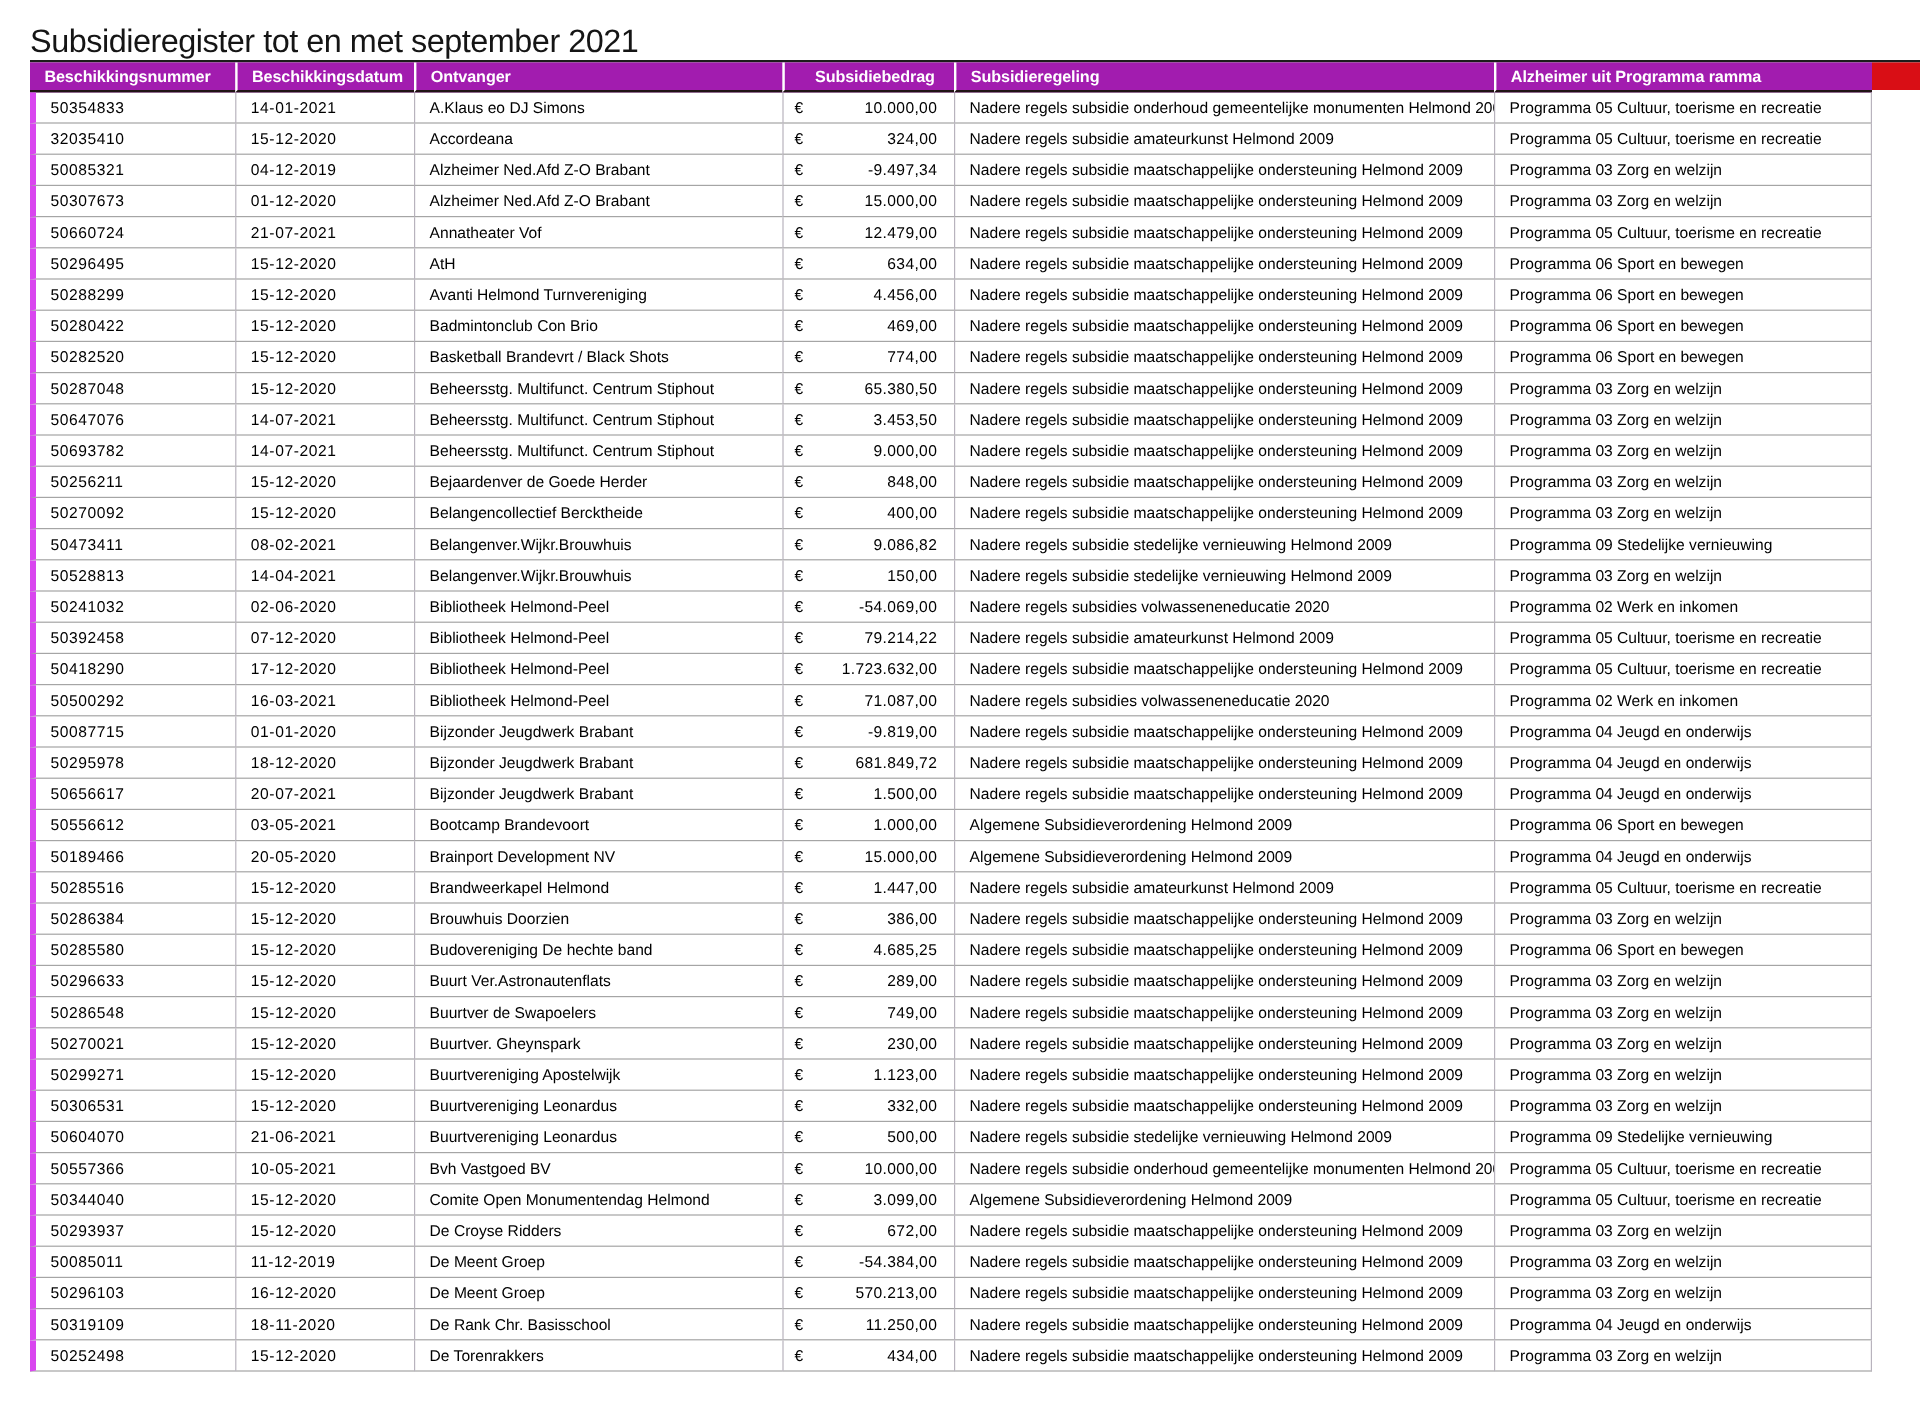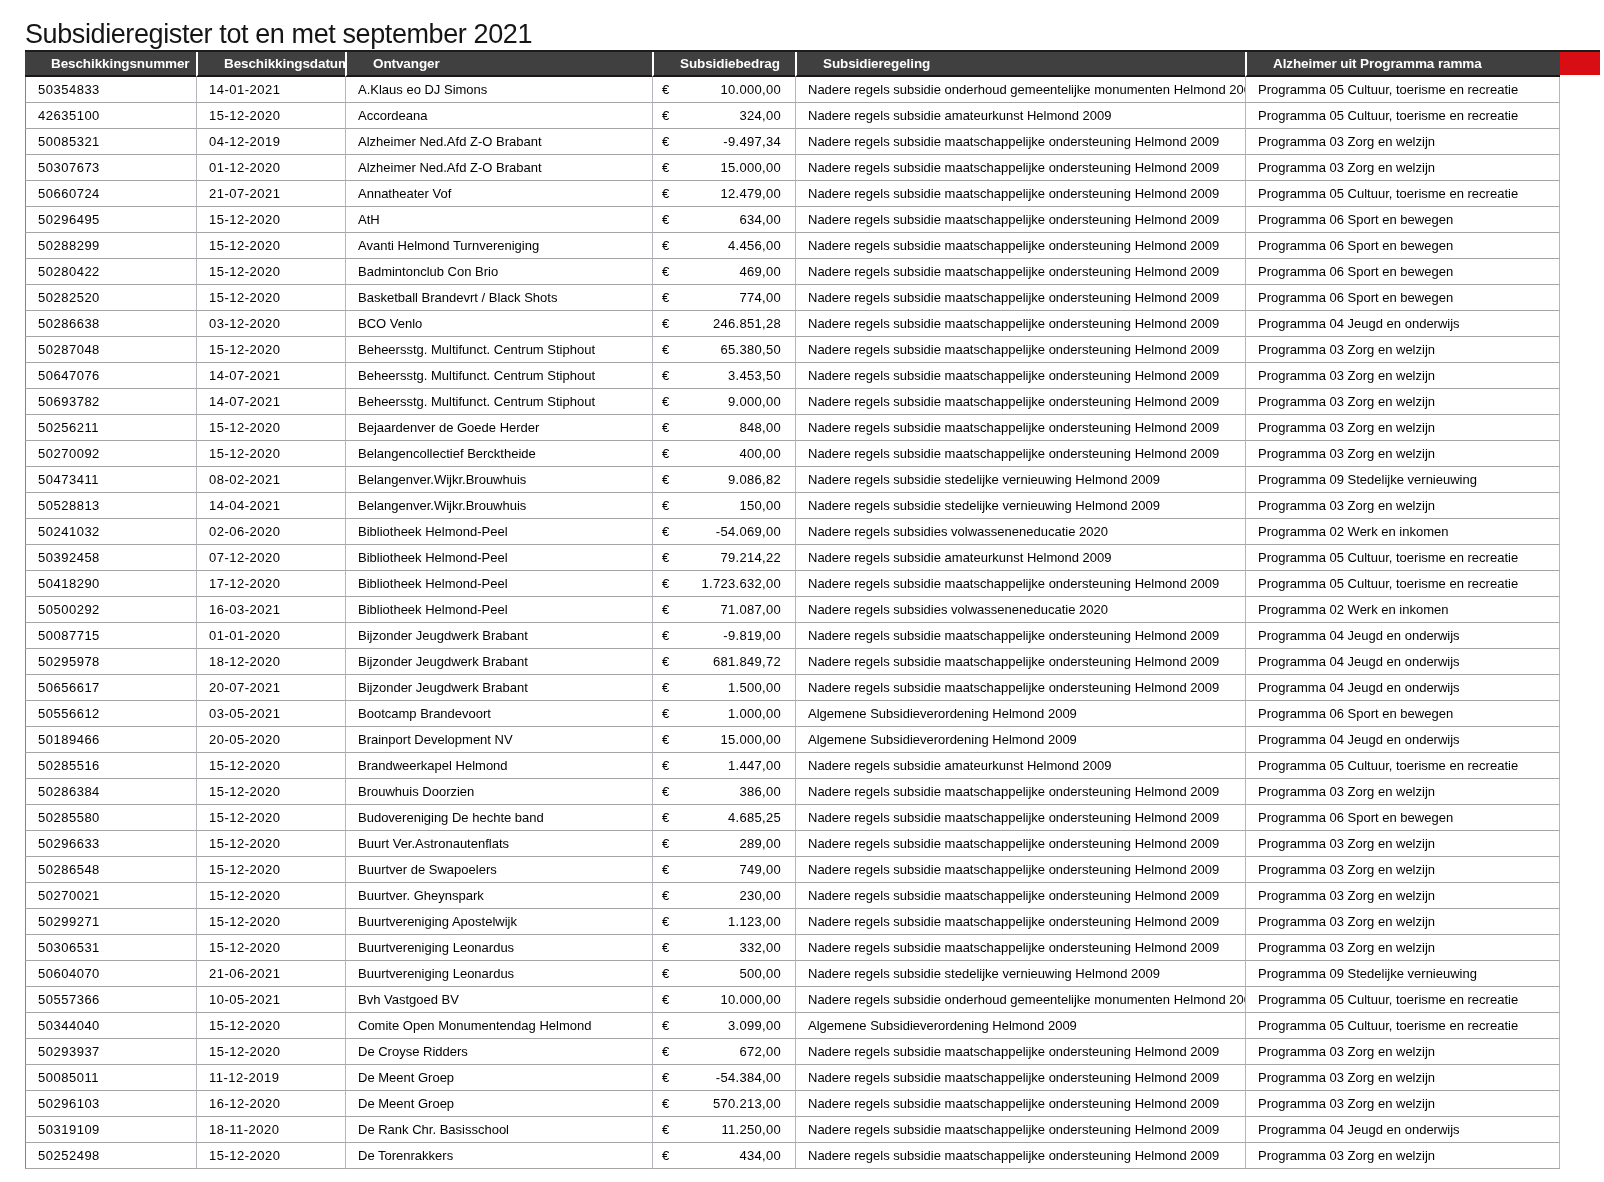--- a/index.html
+++ b/index.html
@@ -45,46 +45,46 @@
   table#register {
     position: absolute;
     left: 25px;
     top: 52px;
     width: 1535px;
     border-collapse: separate;
     border-spacing: 0;
     table-layout: fixed;
   }
   thead th {
-    background: #404040;
+    background: #a21caf;
     color: #ffffff;
     font-size: 13.5px;
     font-weight: 700;
     text-align: left;
     height: 23px;
-    padding: 0 6px 0 26px;
+    padding: 0 6px 0 12px;
     letter-spacing: -0.1px;
     border-bottom: 2px solid #201414;
     overflow: hidden;
     white-space: nowrap;
   }
   thead th + th { border-left: 2px solid #ffffff; }
   thead th.right { text-align: right; padding-right: 16px; margin-top: 40px; }
   tbody td {
     height: 25px;
     font-size: 13px;
     color: #000000;
     padding: 0 6px 0 12px;
     border-bottom: 1px solid #a5a5a5;
     border-left: 1px solid #b8b3bd;
     overflow: hidden;
     white-space: nowrap;
     vertical-align: middle;
   }
-  tbody td:first-child { border-left: 1px solid #d946ef; }
+  tbody td:first-child { border-left: 5px solid #d946ef; }
   tbody td:last-child  { border-right: 1px solid #b8b3bd; }
   tbody td.num { letter-spacing: 0.5px; }
   td.money-cell { padding: 0; }
   .money {
     display: flex;
     justify-content: space-between;
     align-items: center;
     padding: 0 14px 0 9px;
   }
   .money .amount { letter-spacing: 0.3px; }
@@ -128,21 +128,21 @@
             <div class="money">
               <span>€</span>
               <span class="amount">10.000,00</span>
             </div>
           </td>
           <td>Nadere regels subsidie onderhoud gemeentelijke monumenten Helmond 2009</td>
           <td>Programma 05 Cultuur, toerisme en recreatie</td>
         </tr>
 
         <tr>
-          <td class="num">42635100</td>
+          <td class="num">32035410</td>
           <td class="num">15-12-2020</td>
           <td>Accordeana</td>
           <td class="money-cell">
             <div class="money">
               <span>€</span>
               <span class="amount">324,00</span>
             </div>
           </td>
           <td>Nadere regels subsidie amateurkunst Helmond 2009</td>
           <td>Programma 05 Cultuur, toerisme en recreatie</td>
@@ -239,33 +239,20 @@
           <td class="money-cell">
             <div class="money">
               <span>€</span>
               <span class="amount">774,00</span>
             </div>
           </td>
           <td>Nadere regels subsidie maatschappelijke ondersteuning Helmond 2009</td>
           <td>Programma 06 Sport en bewegen</td>
         </tr>
 
-        <tr>
-          <td class="num">50286638</td>
-          <td class="num">03-12-2020</td>
-          <td>BCO Venlo</td>
-          <td class="money-cell">
-            <div class="money">
-              <span>€</span>
-              <span class="amount">246.851,28</span>
-            </div>
-          </td>
-          <td>Nadere regels subsidie maatschappelijke ondersteuning Helmond 2009</td>
-          <td>Programma 04 Jeugd en onderwijs</td>
-        </tr>
 
         <tr>
           <td class="num">50287048</td>
           <td class="num">15-12-2020</td>
           <td>Beheersstg. Multifunct. Centrum Stiphout</td>
           <td class="money-cell">
             <div class="money">
               <span>€</span>
               <span class="amount">65.380,50</span>
             </div>

